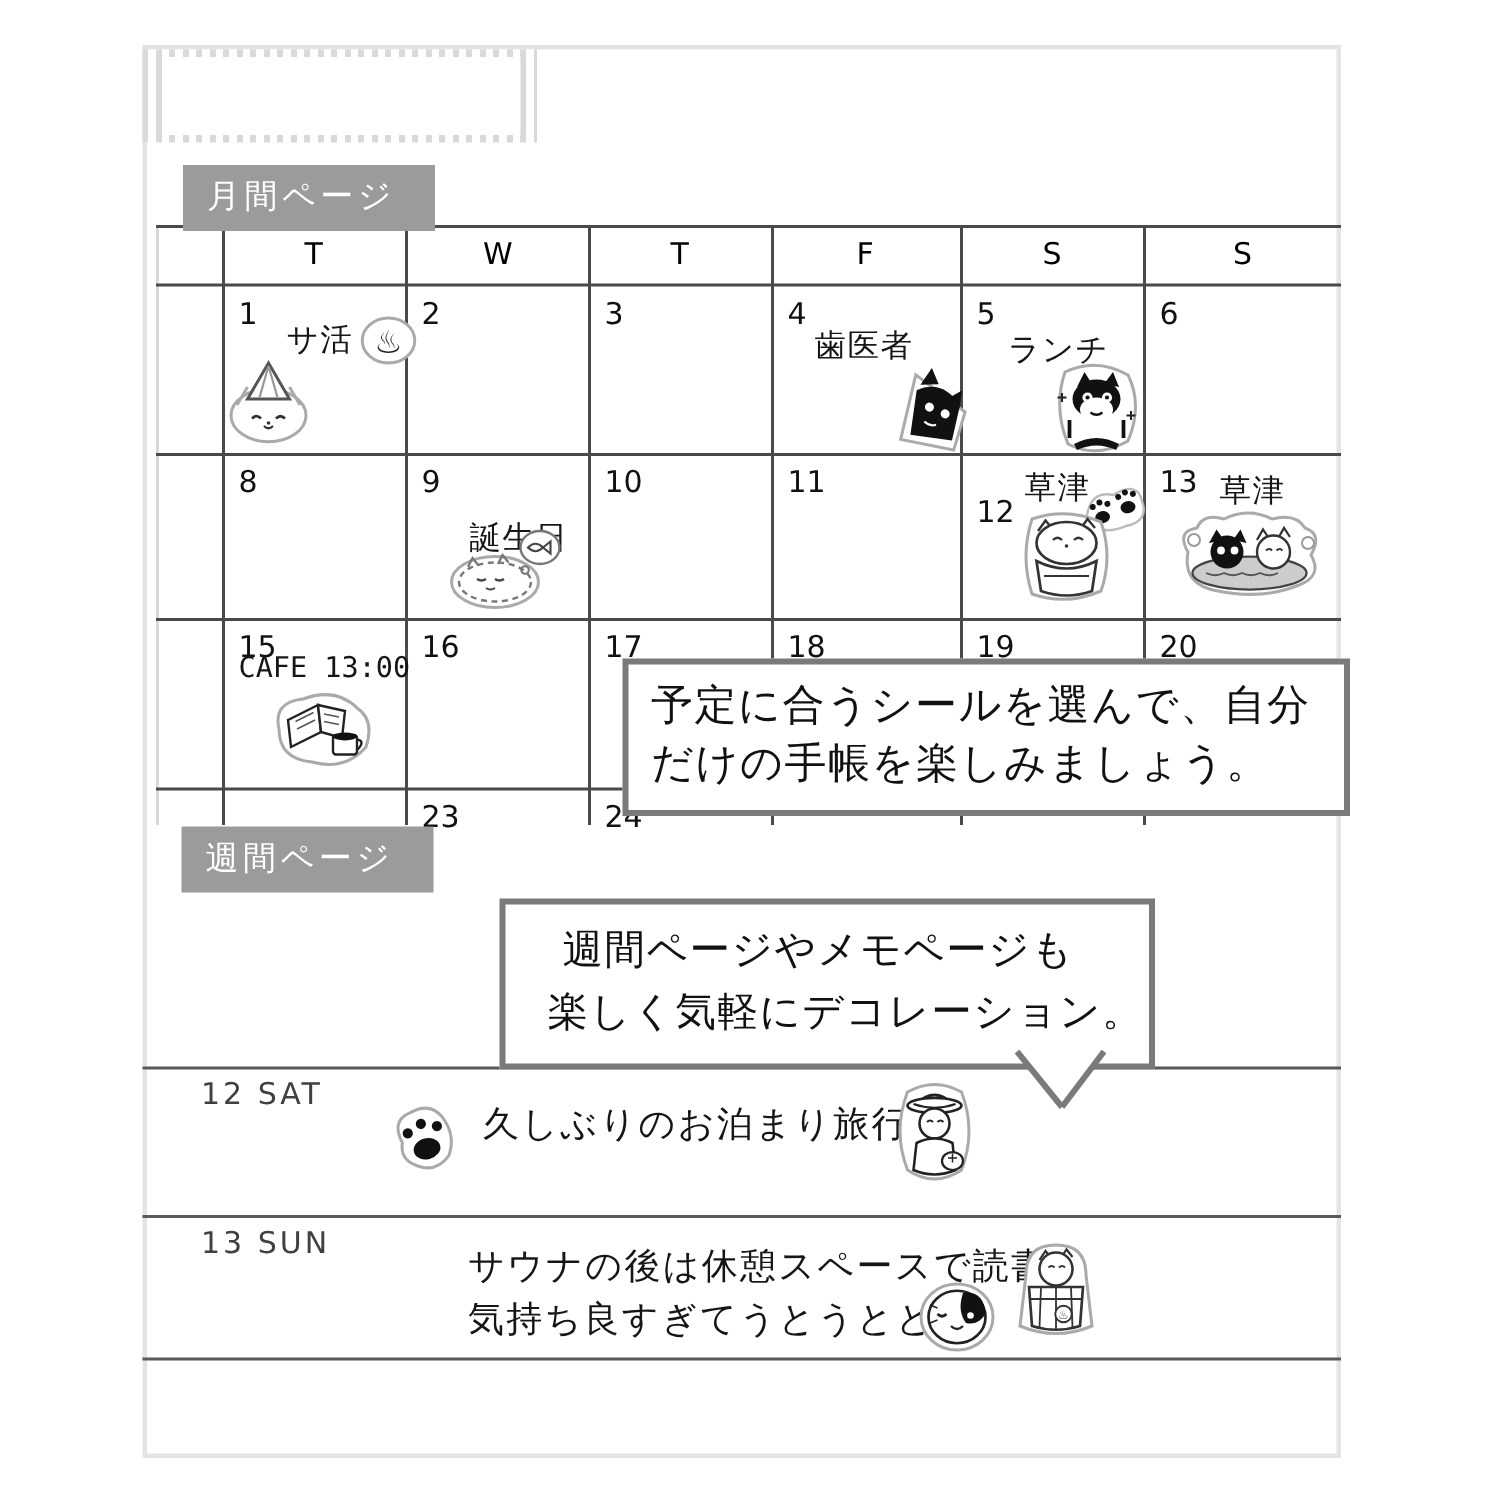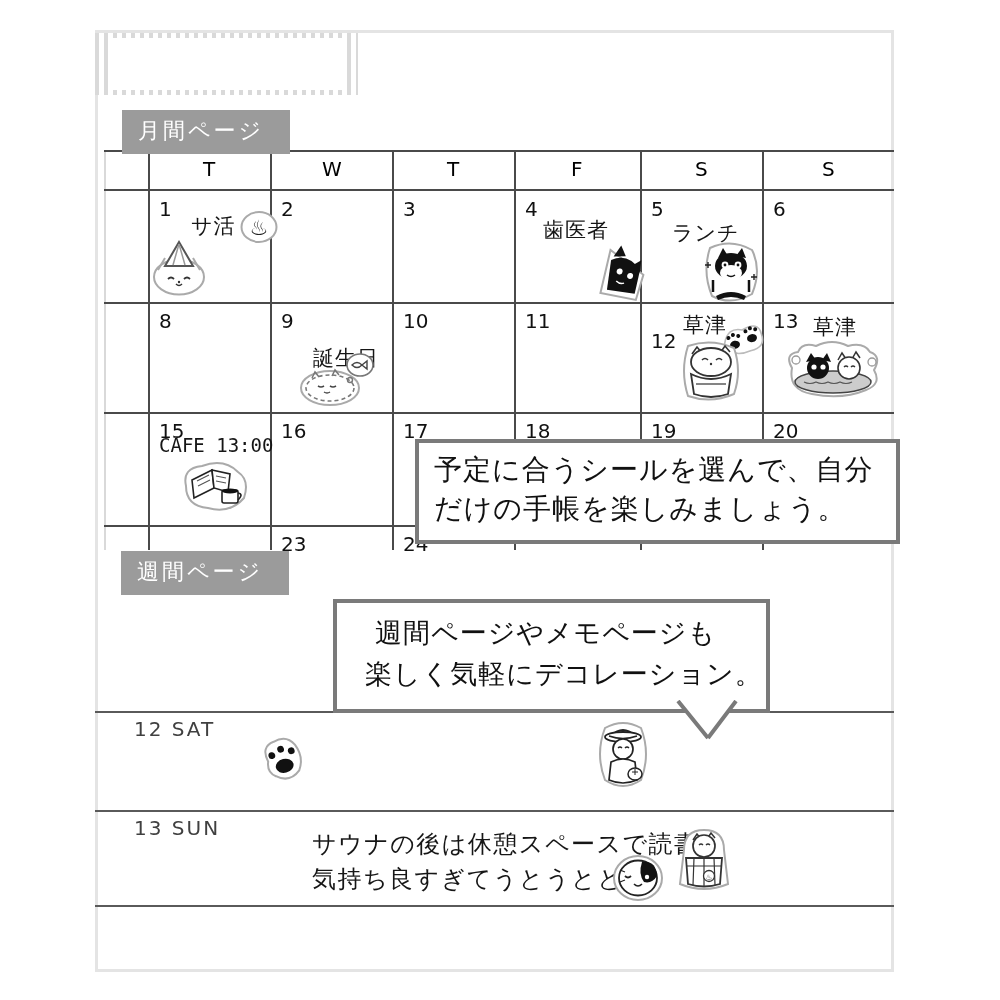--- a/index.html
+++ b/index.html
@@ -235,20 +235,21 @@
       <polygon points="28,0 86,0 58,37" fill="#fff"></polygon>
       <path d="M28,1 L58,38 M86,1 L58,38" stroke="#7a7a7a" stroke-width="4" fill="none"></path>
     </svg>
   </div>
 
   <div class="abs hline weekly" style="left:95px;top:711px;width:799px;"></div>
   <div class="abs hline weekly" style="left:95px;top:810px;width:799px;"></div>
   <div class="abs hline weekly" style="left:95px;top:905px;width:799px;"></div>
 
   <div class="abs wday" style="left:134px;top:717px;">12 SAT</div>
+  <div class="abs hand" style="left:322px;top:733px;">久しぶりのお泊まり旅行</div>
 
   <div class="abs sticker" style="left:262px;top:736px;transform:rotate(-14deg);">
     <svg width="42" height="46" viewBox="0 0 42 46">
       <path d="M6,22 Q2,6 16,4 Q30,0 36,12 Q42,26 34,38 Q22,48 10,38 Q2,32 6,22Z" fill="#fff" stroke="#aaa" stroke-width="2"></path>
       <ellipse cx="21" cy="30" rx="9" ry="7" fill="#111"></ellipse>
       <circle cx="11" cy="17" r="3.4" fill="#111"></circle>
         <circle cx="21" cy="13" r="3.4" fill="#111"></circle>
         <circle cx="31" cy="17" r="3.4" fill="#111"></circle>
     </svg>
   </div>

